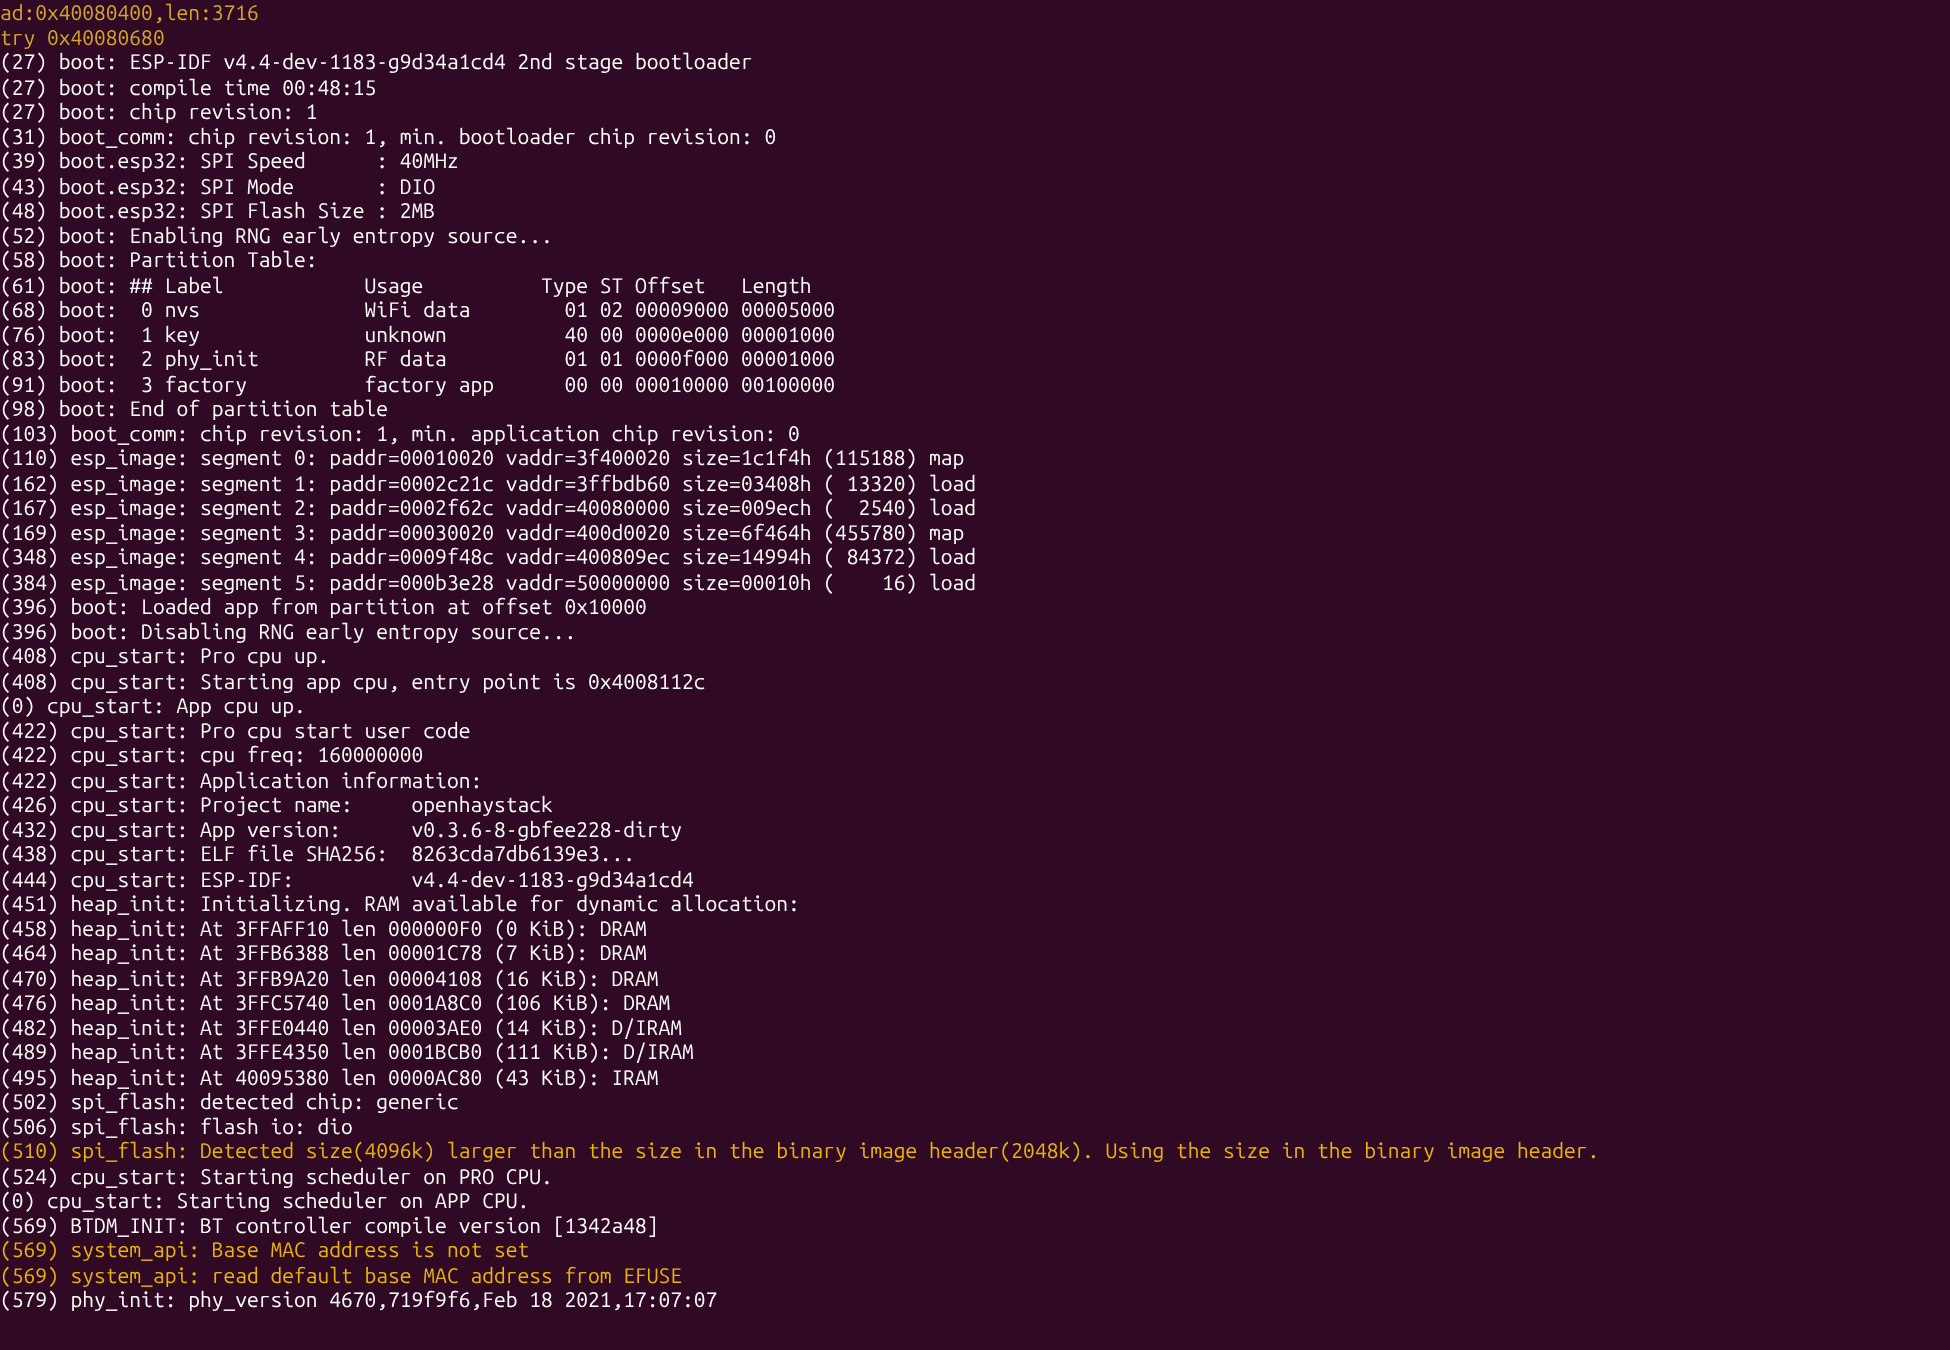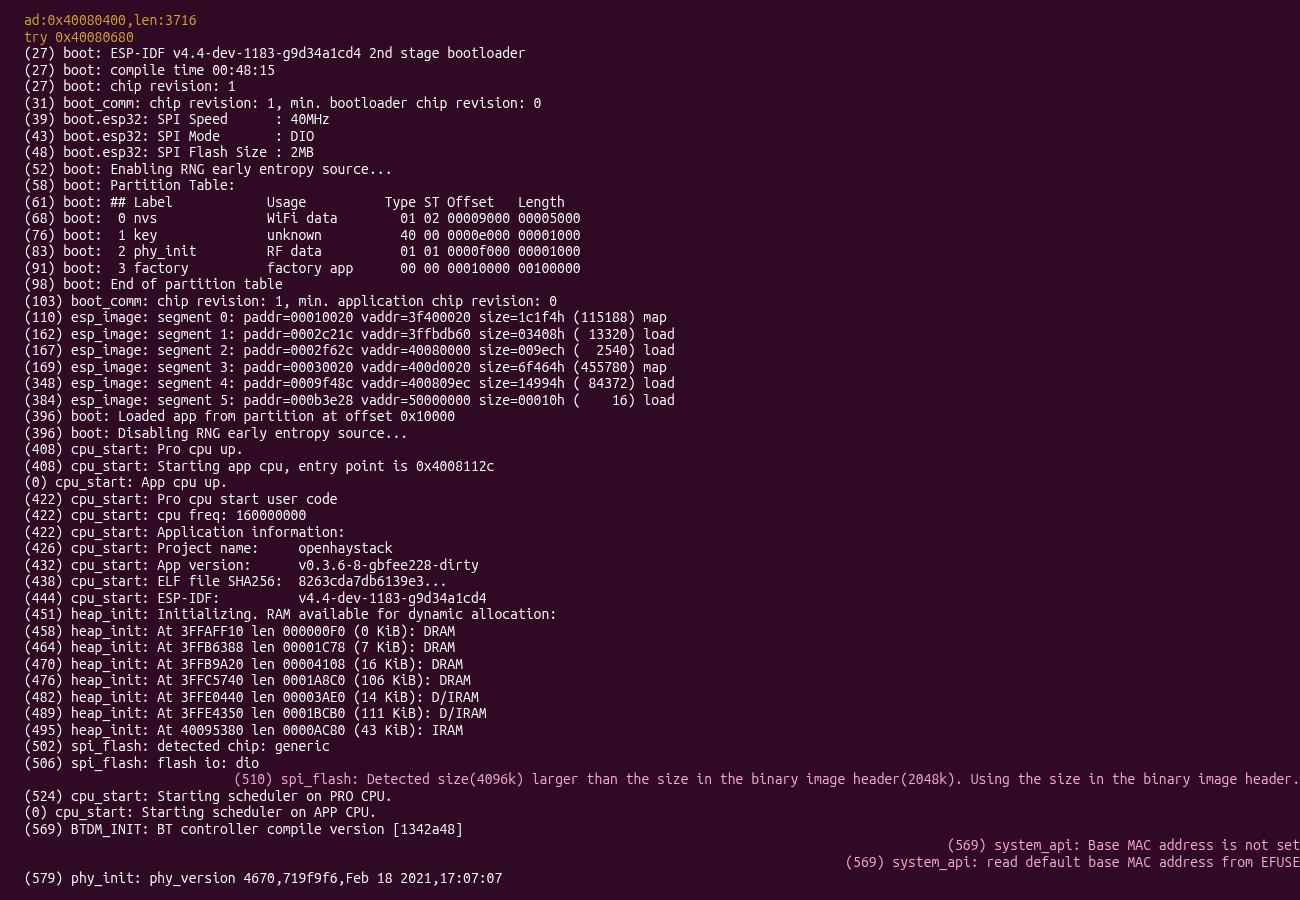--- a/index.html
+++ b/index.html
@@ -7,26 +7,25 @@
     padding: 0;
     width: 1300px;
     height: 900px;
     background: #300a24;
     font-family: "Ubuntu Mono", "DejaVu Sans Mono", "Consolas", monospace;
     font-size: 14px;
     line-height: 16.5px;
     overflow: hidden;
   }
   .terminal {
-    padding: 12px 0 0 0;
+    padding: 0 0 0 0;
     white-space: pre;
     color: #8ae234;
-    margin-left: 24px;
   }
   .raw   { color: #d3a52f; }      
   .info  { color: #ffffff; }      
-  .warn  { color: #f9a8d4; text-align: right; }      
+  .warn  { color: #eab308; }      
   .line  { display: block; }
 </style>
 </head>
 <body>
 
 <div class="terminal" id="term"><span class="line raw">ad:0x40080400,len:3716</span><span class="line raw">try 0x40080680</span><span class="line info">(27) boot: ESP-IDF v4.4-dev-1183-g9d34a1cd4 2nd stage bootloader</span><span class="line info">(27) boot: compile time 00:48:15</span><span class="line info">(27) boot: chip revision: 1</span><span class="line info">(31) boot_comm: chip revision: 1, min. bootloader chip revision: 0</span><span class="line info">(39) boot.esp32: SPI Speed      : 40MHz</span><span class="line info">(43) boot.esp32: SPI Mode       : DIO</span><span class="line info">(48) boot.esp32: SPI Flash Size : 2MB</span><span class="line info">(52) boot: Enabling RNG early entropy source...</span><span class="line info">(58) boot: Partition Table:</span><span class="line info">(61) boot: ## Label            Usage          Type ST Offset   Length</span><span class="line info">(68) boot:  0 nvs              WiFi data        01 02 00009000 00005000</span><span class="line info">(76) boot:  1 key              unknown          40 00 0000e000 00001000</span><span class="line info">(83) boot:  2 phy_init         RF data          01 01 0000f000 00001000</span><span class="line info">(91) boot:  3 factory          factory app      00 00 00010000 00100000</span><span class="line info">(98) boot: End of partition table</span><span class="line info">(103) boot_comm: chip revision: 1, min. application chip revision: 0</span><span class="line info">(110) esp_image: segment 0: paddr=00010020 vaddr=3f400020 size=1c1f4h (115188) map</span><span class="line info">(162) esp_image: segment 1: paddr=0002c21c vaddr=3ffbdb60 size=03408h ( 13320) load</span><span class="line info">(167) esp_image: segment 2: paddr=0002f62c vaddr=40080000 size=009ech (  2540) load</span><span class="line info">(169) esp_image: segment 3: paddr=00030020 vaddr=400d0020 size=6f464h (455780) map</span><span class="line info">(348) esp_image: segment 4: paddr=0009f48c vaddr=400809ec size=14994h ( 84372) load</span><span class="line info">(384) esp_image: segment 5: paddr=000b3e28 vaddr=50000000 size=00010h (    16) load</span><span class="line info">(396) boot: Loaded app from partition at offset 0x10000</span><span class="line info">(396) boot: Disabling RNG early entropy source...</span><span class="line info">(408) cpu_start: Pro cpu up.</span><span class="line info">(408) cpu_start: Starting app cpu, entry point is 0x4008112c</span><span class="line info">(0) cpu_start: App cpu up.</span><span class="line info">(422) cpu_start: Pro cpu start user code</span><span class="line info">(422) cpu_start: cpu freq: 160000000</span><span class="line info">(422) cpu_start: Application information:</span><span class="line info">(426) cpu_start: Project name:     openhaystack</span><span class="line info">(432) cpu_start: App version:      v0.3.6-8-gbfee228-dirty</span><span class="line info">(438) cpu_start: ELF file SHA256:  8263cda7db6139e3...</span><span class="line info">(444) cpu_start: ESP-IDF:          v4.4-dev-1183-g9d34a1cd4</span><span class="line info">(451) heap_init: Initializing. RAM available for dynamic allocation:</span><span class="line info">(458) heap_init: At 3FFAFF10 len 000000F0 (0 KiB): DRAM</span><span class="line info">(464) heap_init: At 3FFB6388 len 00001C78 (7 KiB): DRAM</span><span class="line info">(470) heap_init: At 3FFB9A20 len 00004108 (16 KiB): DRAM</span><span class="line info">(476) heap_init: At 3FFC5740 len 0001A8C0 (106 KiB): DRAM</span><span class="line info">(482) heap_init: At 3FFE0440 len 00003AE0 (14 KiB): D/IRAM</span><span class="line info">(489) heap_init: At 3FFE4350 len 0001BCB0 (111 KiB): D/IRAM</span><span class="line info">(495) heap_init: At 40095380 len 0000AC80 (43 KiB): IRAM</span><span class="line info">(502) spi_flash: detected chip: generic</span><span class="line info">(506) spi_flash: flash io: dio</span><span class="line warn">(510) spi_flash: Detected size(4096k) larger than the size in the binary image header(2048k). Using the size in the binary image header.</span><span class="line info">(524) cpu_start: Starting scheduler on PRO CPU.</span><span class="line info">(0) cpu_start: Starting scheduler on APP CPU.</span><span class="line info">(569) BTDM_INIT: BT controller compile version [1342a48]</span><span class="line warn">(569) system_api: Base MAC address is not set</span><span class="line warn">(569) system_api: read default base MAC address from EFUSE</span><span class="line info">(579) phy_init: phy_version 4670,719f9f6,Feb 18 2021,17:07:07</span></div>
 
 </body></html>

